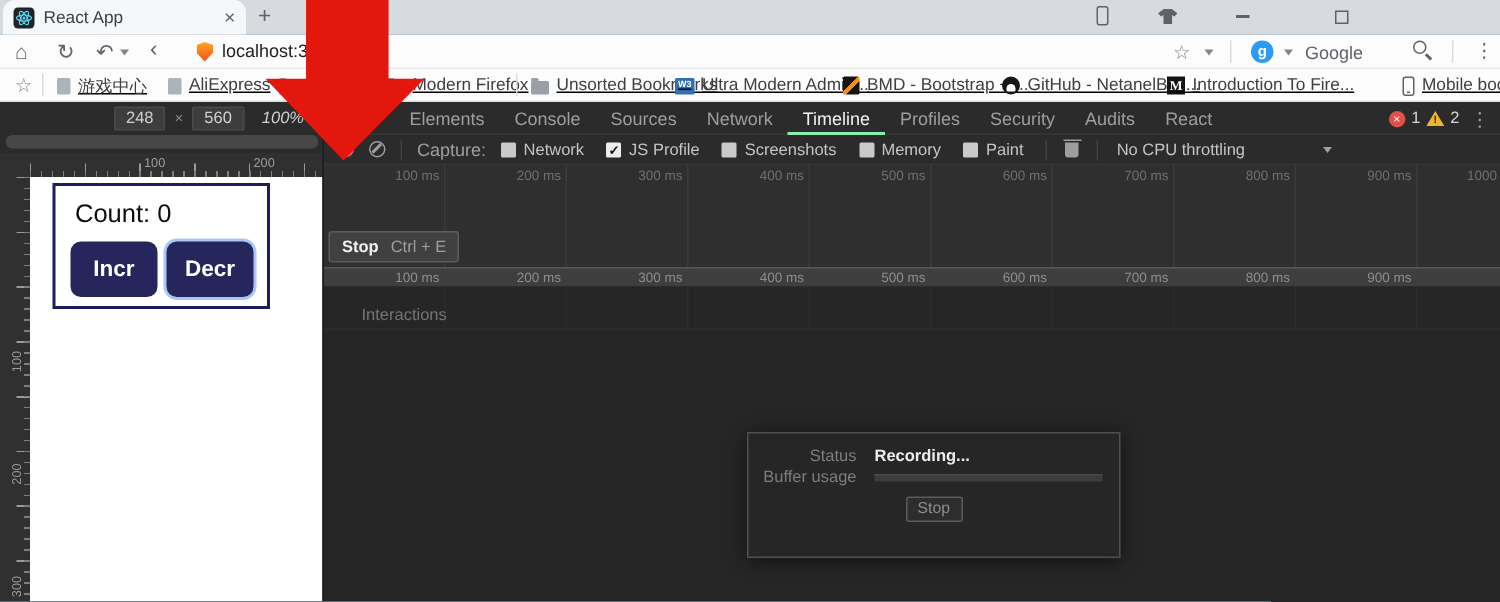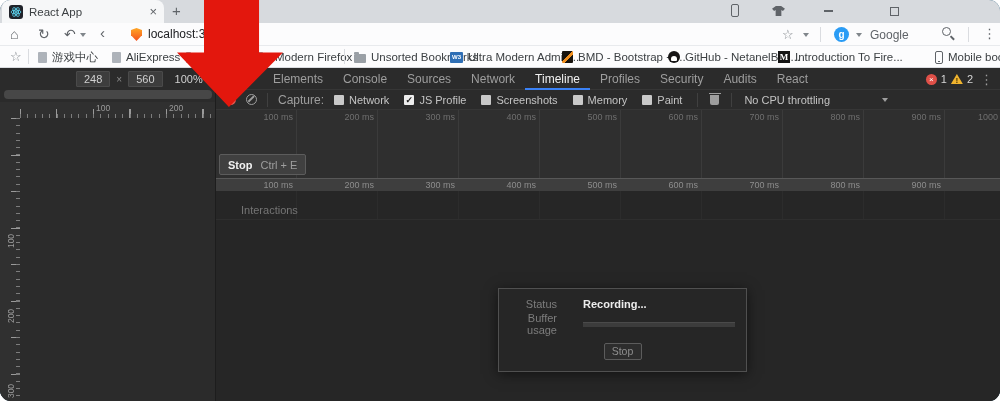--- a/index.html
+++ b/index.html
@@ -1,17 +1,17 @@
 <!DOCTYPE html>
 <html><head>
 <meta charset="utf-8">
 <style>
   * { margin:0; padding:0; box-sizing:border-box; }
   body { font-family:"Liberation Sans", sans-serif; }
-  #screen { position:relative; width:1000px; height:401px; overflow:hidden; background:#0c4a6e;border-radius:11px; }
+  #screen { position:relative; width:1000px; height:401px; overflow:hidden; background:#0c4a6e; }
   .abs { position:absolute; }
 
   
   #tabstrip { left:0; top:0; width:1000px; height:23px; background:#d7dade; }
   .tab-active { left:2px; top:0; width:162px; height:23px; background:#f6f7f8; border-radius:8px 8px 0 0; display:flex; align-items:center; padding:0 7px; gap:6px; }
   .tab-title { font-size:11.5px; color:#3c4043; flex:1; white-space:nowrap; overflow:hidden; }
   .tab-close { font-size:13px; color:#5f6368; cursor:default; }
   .newtab-btn { left:172px; top:2px; font-size:15px; color:#5f6368; }
   .favicon { width:14px; height:14px; background:#20232a; border-radius:3px; position:relative; flex:0 0 14px; }
   .favicon svg { position:absolute; left:1px; top:1px; }
@@ -26,39 +26,39 @@
   .nav-ic { top:3px; color:#5f6368; font-size:14px; line-height:16px; }
   .url-text { font-size:12px; color:#202124; top:4px; }
   .shield { width:11px; height:13px; background:linear-gradient(180deg,#ffa726,#f4511e); clip-path:polygon(50% 0,100% 15%,100% 55%,50% 100%,0 55%,0 15%); top:5px; }
   .g-circle { width:15px; height:15px; border-radius:50%; background:#2a9cf5; color:#fff; font-size:10px; font-weight:bold; text-align:center; line-height:15px; top:4px; }
   .vdiv { width:1px; background:#dadce0; }
   .caret-down { width:0; height:0; border-left:3.5px solid transparent; border-right:3.5px solid transparent; border-top:4px solid #80868b; }
   .search-ic { width:9px; height:9px; border:1.5px solid #5f6368; border-radius:50%; position:relative; }
   .search-ic::after { content:""; position:absolute; width:5px; height:1.5px; background:#5f6368; transform:rotate(45deg); left:7px; top:9px; }
 
   #bookmarksbar { left:0; top:46px; width:1000px; height:22px; background:#fcfcfd; border-bottom:1px solid #dadce0; }
-  .bm { display:flex; align-items:center; gap:5px; top:4px; height:14px; }
+  .bm { display:flex; align-items:center; gap:5px; top:4px; height:14px;text-decoration:underline; }
   .bm span { font-size:11.5px; color:#3c4043; white-space:nowrap; }
   .icon-page { width:9px; height:11px; background:#aeb3ba; border-radius:1px; }
   .icon-folder { width:12px; height:9px; background:#9aa0a6; border-radius:1px; position:relative; margin-top:2px; }
   .icon-folder::before { content:""; position:absolute; top:-2px; left:0; width:5px; height:2px; background:#9aa0a6; border-radius:1px 1px 0 0; }
   .icon-w3 { width:13px; height:11px; background:#2f6fb5; color:#fff; font-size:6px; font-weight:bold; text-align:center; line-height:11px; border-radius:1px; }
   .icon-bmd { width:11px; height:12px; background:linear-gradient(135deg,#17130e 44%,#f08f1e 44%,#f08f1e 62%,#17130e 62%); border-radius:1px; }
   .icon-github { width:12px; height:12px; background:#171515; border-radius:50%; position:relative; }
   .icon-github::after { content:""; position:absolute; left:3px; top:5px; width:6px; height:5px; background:#fff; border-radius:3px 3px 1px 1px; }
   .icon-medium { width:12px; height:12px; background:#141414; color:#fff; font-family:"Liberation Serif",serif; font-weight:bold; font-size:9px; text-align:center; line-height:12px; }
   .icon-mobile { width:8px; height:13px; border:1px solid #5f6368; border-radius:2px; position:relative; }
   .icon-mobile::after { content:""; position:absolute; left:2px; bottom:1px; width:2px; height:1px; background:#5f6368; }
   .star { font-size:13px; color:#80868b; }
 
   
   #left-pane { left:0; top:68px; width:215px; height:333px; background:#2b2b2b; }
   .size-box { background:#3d3d3d; border:1px solid #4a4a4a; color:#d0d0d0; font-size:11px; padding:0 7px; height:16px; line-height:14px; border-radius:1px; }
   .size-sep { color:#8a8a8a; font-size:10px; }
-  .zoom-lbl { color:#d0d0d0; font-size:11px; }
+  .zoom-lbl { color:#d0d0d0; font-size:11px;font-style:italic; }
   .device-strip { left:4px; top:22px; width:208px; height:9px; background:#474747; border-radius:4px; }
   .h-ruler { left:20px; top:34px; width:195px; height:16px; background:#303030;
     background-image:
       repeating-linear-gradient(to right,#7d7d7d 0 1px,transparent 1px 7.3px),
       repeating-linear-gradient(to right,#9a9a9a 0 1px,transparent 1px 36.5px);
     background-size:100% 4px,100% 9px; background-position:left bottom,left bottom; background-repeat:no-repeat,no-repeat; }
   .h-ruler b { position:absolute; top:1px; font-weight:normal; font-size:8.5px; color:#9b9b9b; }
   .ruler-corner { left:0; top:34px; width:20px; height:16px; background:#303030; }
   .v-ruler { left:0; top:50px; width:20px; height:283px; background:#303030;
     background-image:
@@ -72,21 +72,21 @@
   .app-btn { top:37px; height:37px; background:#26265c; border-radius:7px; color:#fff; font-weight:bold; font-size:15px; display:flex; align-items:center; justify-content:center; }
   .btn-decr-focus { box-shadow:0 0 0 2px #a9c7f5; }
 
   
   #dt { left:215px; top:68px; width:785px; height:333px; background:#262626; border-left:1px solid #1d1d1d; }
   #dt-tabbar { left:0; top:0; width:785px; height:22px; background:#2b2b2b; border-bottom:1px solid #363636; display:flex; align-items:center; }
   .dev-toggle { width:13px; height:14px; border:1px solid #d9982e; border-radius:2px; position:relative; margin:0 8px 0 7px; }
   .dev-toggle::after { content:""; position:absolute; right:-3px; bottom:-2px; width:6px; height:9px; background:#2b2b2b; border:1px solid #d9982e; }
   .dt-sep { width:1px; height:14px; background:#404040; }
   .dt-tab { font-size:12px; color:#9e9e9e; padding:0 10px; height:22px; line-height:22px; white-space:nowrap; }
-  .dt-tab.active { color:#f1f1f1; border-bottom:2px solid #3b82f6; }
+  .dt-tab.active { color:#f1f1f1; border-bottom:2px solid #86efac; }
   .badges { position:absolute; right:28px; top:0; height:22px; display:flex; align-items:center; gap:4px; }
   .err-dot { width:11px; height:11px; border-radius:50%; background:#e05048; color:#fff; font-size:8px; text-align:center; line-height:11px; }
   .warn-tri { width:12px; height:10px; background:#f0b42e; clip-path:polygon(50% 0,100% 100%,0 100%); color:#332200; font-size:7px; text-align:center; line-height:13px; font-weight:bold; }
   .badge-num { color:#d6d6d6; font-size:11px; }
   .dots { color:#9e9e9e; font-size:13px; }
 
   #dt-toolbar { left:0; top:22px; width:785px; height:20px; background:#2b2b2b; border-bottom:1px solid #363636; display:flex; align-items:center; }
   .record-dot { width:11px; height:11px; border-radius:50%; background:#e25a50; margin:0 10px 0 9px; }
   .block-ic { width:11px; height:11px; border:1.5px solid #9e9e9e; border-radius:50%; position:relative; margin-right:10px; }
   .block-ic::after { content:""; position:absolute; left:0px; top:3.2px; width:8px; height:1.5px; background:#9e9e9e; transform:rotate(-45deg); }
@@ -111,21 +111,21 @@
   .gl2 { position:absolute; top:0; width:1px; height:28px; background:#2c2c2c; }
   .interactions { left:25px; top:13px; font-size:11px; color:#757575; }
   .row-sep { left:0; top:28px; width:785px; height:1px; background:#2e2e2e; }
 
   #stop-tooltip { left:3px; top:44px; height:21px; background:#404040; border:1px solid #5c5c5c; border-radius:2px; display:flex; align-items:center; gap:8px; padding:0 8px; z-index:5; }
   #stop-tooltip .tt-main { color:#f1f1f1; font-size:11px; font-weight:bold; }
   #stop-tooltip .tt-short { color:#9e9e9e; font-size:11px; }
 
   #rec-dialog { left:282px; top:97px; width:249px; height:84px; background:#262626; border:1px solid #505050; box-shadow:0 2px 12px rgba(0,0,0,.55); z-index:4; padding-top:9px; }
   .drow { display:flex; align-items:center; margin-bottom:2px; }
-  .dlabel { width:84px; text-align:right; color:#7d7d7d; font-size:11px; padding-right:26px; }
+  .dlabel { width:84px; text-align:right; color:#7d7d7d; font-size:11px; padding-right:12px; }
   .dvalue { color:#ededed; font-size:11px; font-weight:bold; }
   .buffer-track { width:152px; height:5px; background:#3c3c3c; border-top:1px solid #4a4a4a; }
   .dlg-stop { margin:7px auto 0; width:38px; height:17px; border:1px solid #5c5c5c; border-radius:2px; background:#2d2d2d; color:#8f8f8f; font-size:10.5px; text-align:center; line-height:15px; }
 
   
   #red-arrow { left:177px; top:0; width:106px; height:107px; background:#e3170d; z-index:9;
     clip-path:polygon(25.5% 0,77.4% 0,77.4% 49%,100% 49%,49% 100%,0 49%,25.5% 49%); }
 </style>
 </head>
 <body>
@@ -242,20 +242,27 @@
       <b style="left:76px;">100</b>
       <b style="left:149px;">200</b>
     </div>
     <div class="abs ruler-corner"></div>
     <div class="abs v-ruler">
       <b style="top:118px;">100</b>
       <b style="top:193px;">200</b>
       <b style="top:268px;">300</b>
     </div>
 
+    <div class="abs" id="page-view">
+      <div class="abs" id="count-box">
+        <span class="abs count-text">Count: 0</span>
+        <div class="abs app-btn" style="left:10px;width:58px;">Incr</div>
+        <div class="abs app-btn btn-decr-focus" style="left:74px;width:58px;">Decr</div>
+      </div>
+    </div>
   </div>
 
   <div class="abs" id="dt">
     <div class="abs" id="dt-tabbar">
       <div class="dev-toggle"></div>
       <div class="dt-sep"></div>
       <div style="width:18px;"></div>
       <span class="dt-tab">Elements</span>
       <span class="dt-tab">Console</span>
       <span class="dt-tab">Sources</span>

